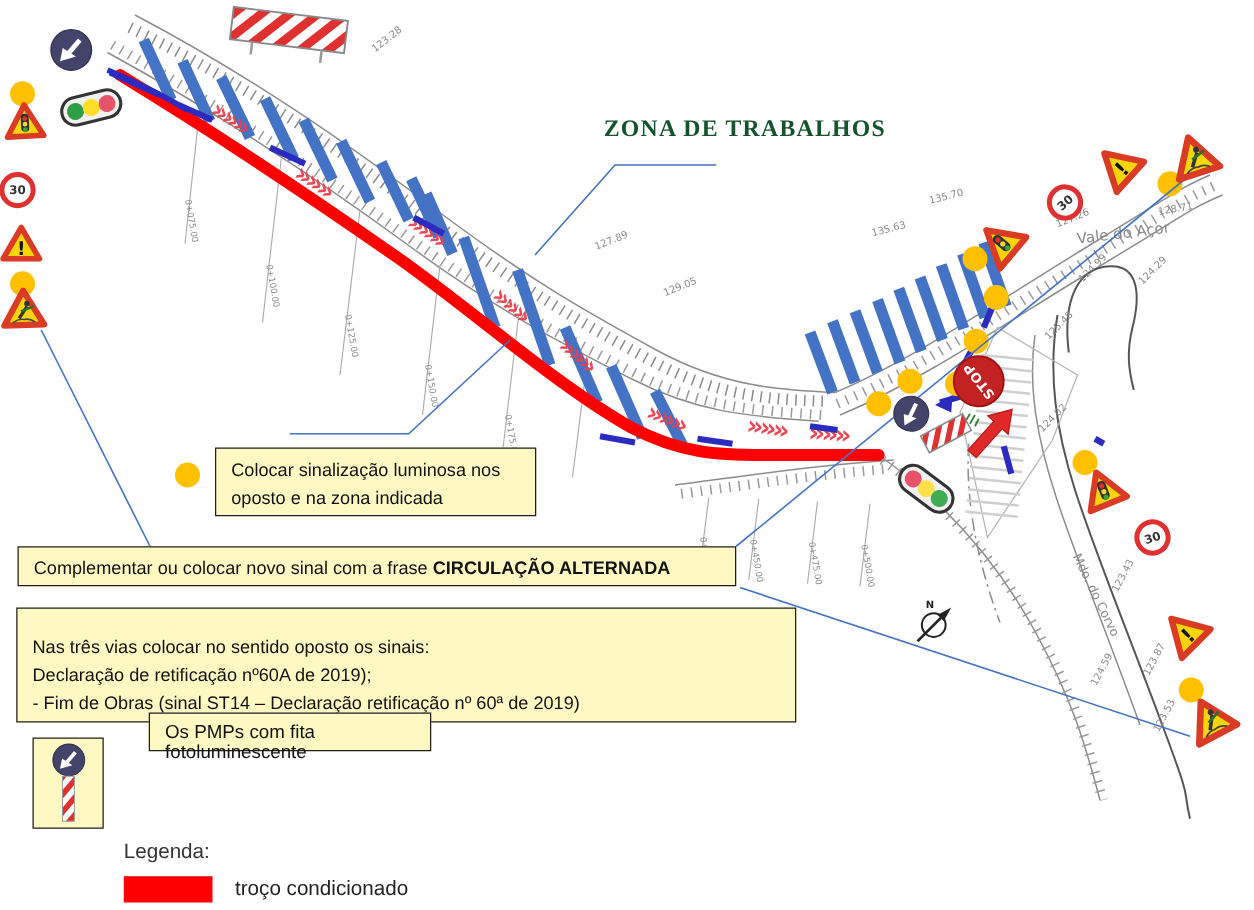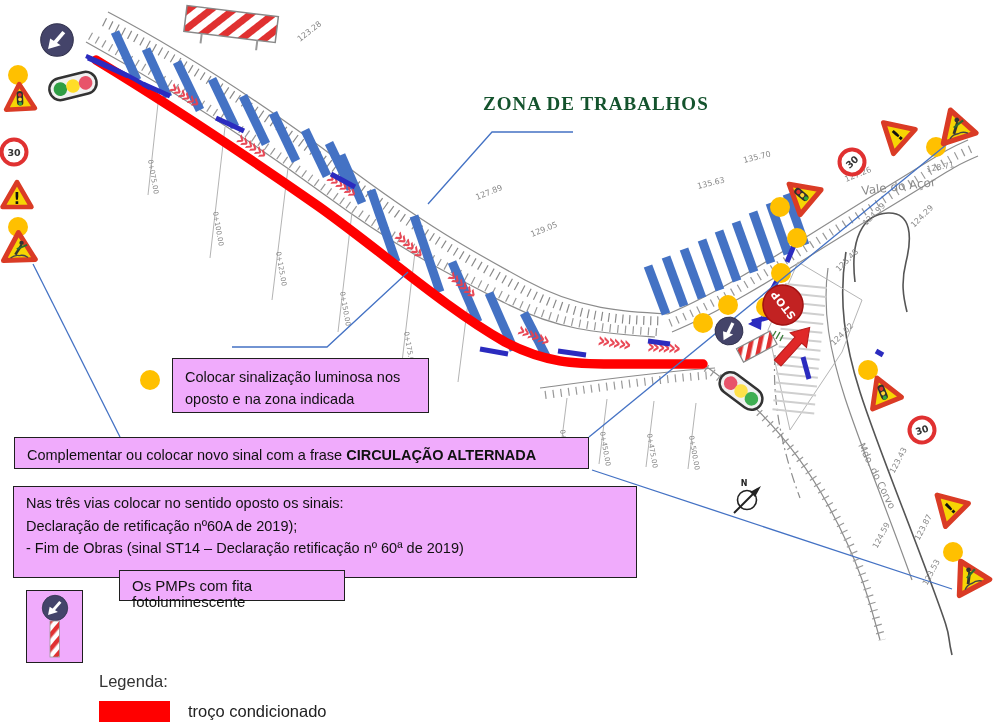--- a/index.html
+++ b/index.html
@@ -15,21 +15,21 @@
   .bdash{stroke:#2b2bbf;stroke-width:5;}
   .bsolid{fill:none;stroke:#2b2bbf;stroke-width:4.5;}
   .chev{fill:#e8414f;font:bold 21px "DejaVu Sans",sans-serif;letter-spacing:-3px;
         text-anchor:middle;opacity:.95;}
   .ydot{fill:#ffc000;}
   .maplabel{fill:#8a8a8a;font-family:"DejaVu Sans",sans-serif;}
   .leader{fill:none;stroke:#4472c4;stroke-width:1.3;}
   .redline{fill:none;stroke:#ff0000;stroke-width:9.5;stroke-linecap:round;}
   .tri{fill:#f6d504;stroke:#da3b25;stroke-width:4.5;stroke-linejoin:round;}
   .sign-text{font-family:"DejaVu Sans",sans-serif;text-anchor:middle;}
-  .box{position:absolute;z-index:2;background:#f0abfc;border:1.6px solid #1f1f1f;
+  .box{position:absolute;z-index:2;background:#fef9c3;border:1.6px solid #1f1f1f;
        font-size:14.5px;color:#111;line-height:22px;padding:7px 12px;box-sizing:border-box;}
   .title-serif{position:absolute;z-index:2;font-family:"Liberation Serif",serif;color:#14532d;}
   #legend-block{position:absolute;z-index:2;}
 </style>
 </head>
 <body>
 
 <div id="canvas">
 
   <svg id="plan" width="1003" height="728" viewBox="0 0 1003 728">
@@ -302,21 +302,21 @@
 
   <div class="box" style="left:172px;top:358px;width:257px;height:55px;">
     <div>Colocar sinalização luminosa nos</div>
     <div>oposto e na zona indicada</div>
   </div>
 
   <div class="box" style="left:14px;top:437px;width:575px;height:32px;line-height:20px;">
     <span>Complementar ou colocar novo sinal com a frase </span><b>CIRCULAÇÃO ALTERNADA</b>
   </div>
 
-  <div class="box" style="left:13px;top:486px;width:624px;height:92px;font-size:14.5px;line-height:22.5px;padding-top:5px;">
+  <div class="box" style="left:13px;top:486px;width:624px;height:92px;font-size:14.5px;line-height:22.5px;padding-top:20px;">
     <div>Nas três vias colocar no sentido oposto os sinais:</div>
     <div>Declaração de retificação nº60A de 2019);</div>
     <div>- Fim de Obras (sinal ST14 – Declaração retificação nº 60ª de 2019)</div>
   </div>
 
   <div class="box" style="left:119px;top:570px;width:226px;height:31px;font-size:15px;line-height:16px;">
     <span>Os PMPs  com fita fotoluminescente</span>
   </div>
 
   <div class="box" style="left:26px;top:590px;width:57px;height:73px;padding:2px;display:flex;align-items:center;justify-content:center;">

